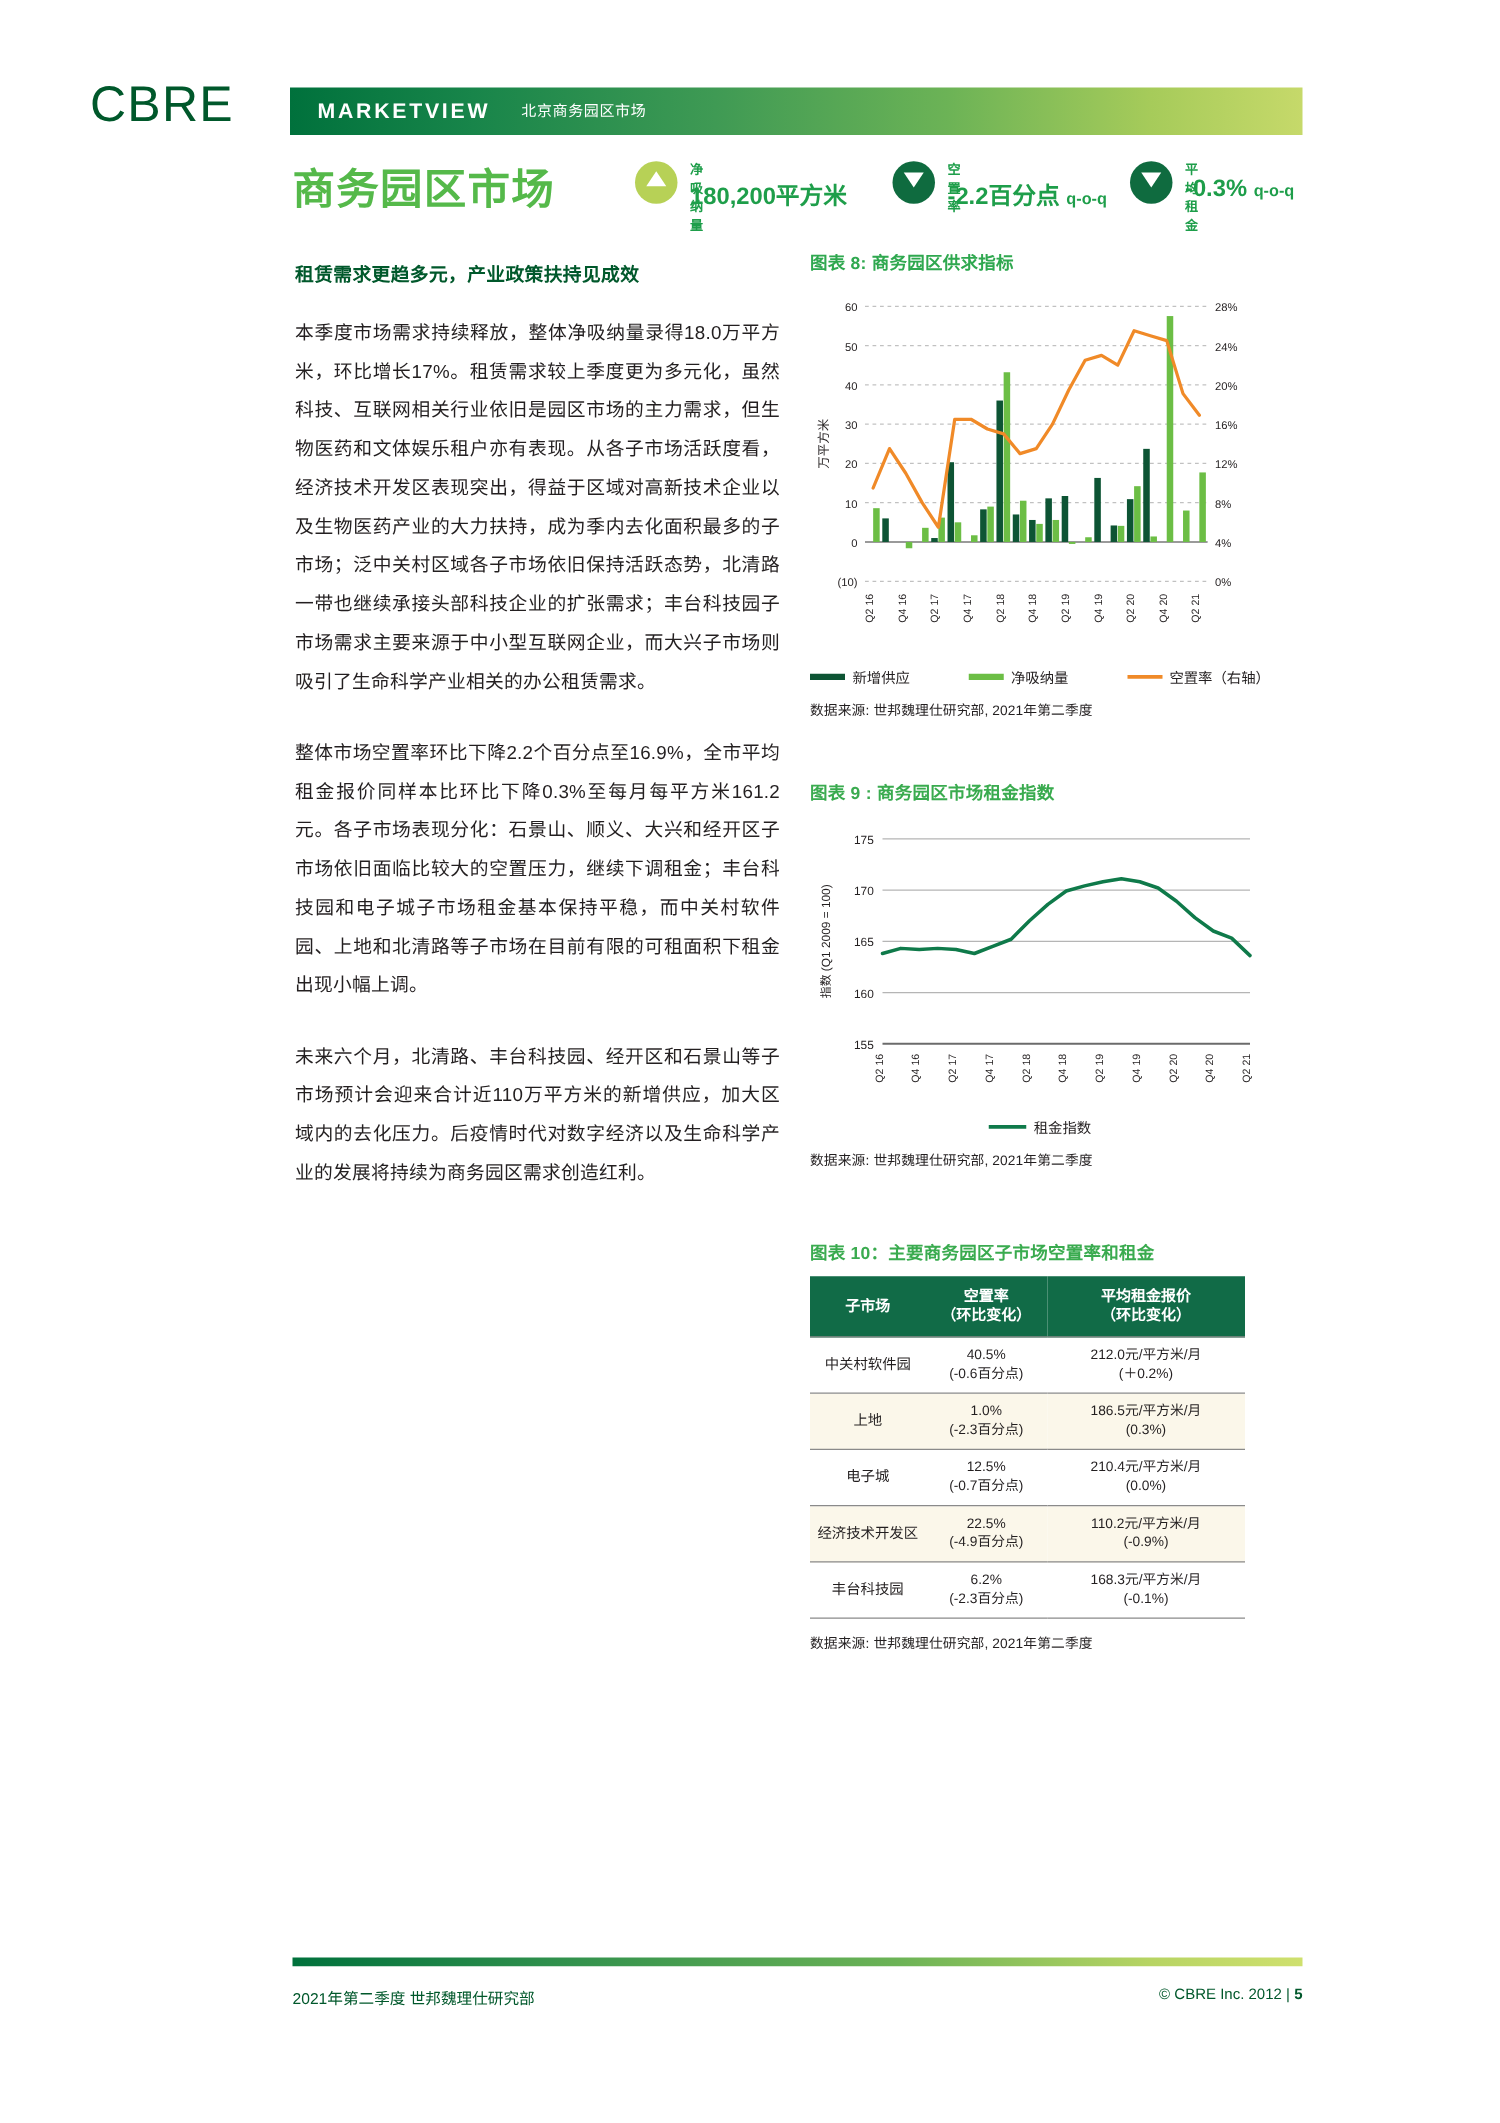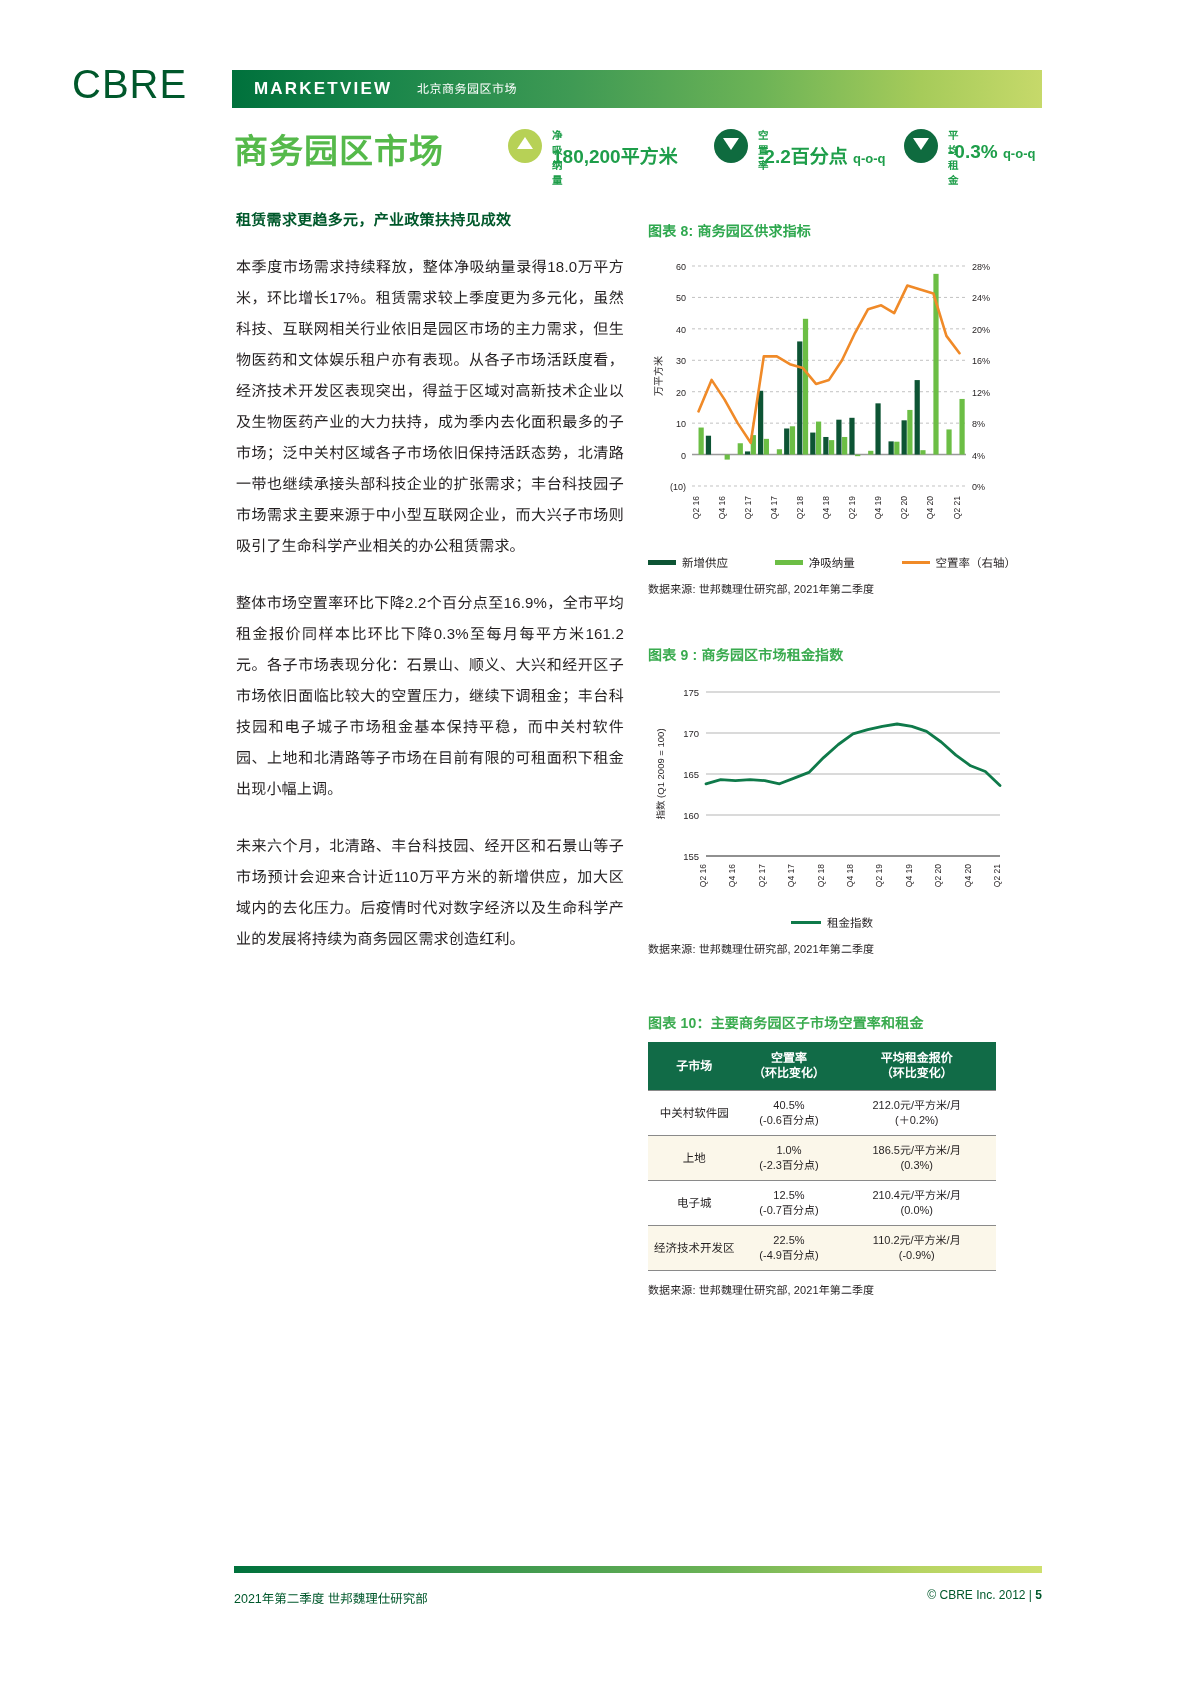--- a/index.html
+++ b/index.html
@@ -61,21 +61,21 @@
   .subhead{
     font-size:15px;font-weight:bold;color:#00582b;margin:0 0 22px 0;
     letter-spacing:.3px;
   }
   .para{
     font-size:15px;line-height:31px;color:#231f20;margin:0 0 26px 0;
     text-align:justify;letter-spacing:.2px;
   }
 
   
-  .rightcol{position:absolute;left:648px;top:220px;width:368px;}
+  .rightcol{position:absolute;left:648px;top:199px;width:368px;}
   .figtitle{
     font-size:14px;font-weight:bold;color:#2fa84f;margin:0 0 10px 0;
     letter-spacing:.2px;
   }
   .figtitle.c9{color:#3aab4f;}
   .figtitle.c10{color:#3aab4f;}
   .source{
     font-size:11px;color:#231f20;margin:10px 0 0 0;letter-spacing:.1px;
   }
 
@@ -352,20 +352,33 @@
             </td>
             <td class="vac">
               <div class="t10small">22.5%</div>
               <div class="t10small">(-4.9百分点)</div>
             </td>
             <td class="rent">
               <div class="t10small">110.2元/平方米/月</div>
               <div class="t10small">(-0.9%)</div>
             </td>
           </tr>
+          <tr>
+            <td class="sub">
+              <div class="t10sub">丰台科技园</div>
+            </td>
+            <td class="vac">
+              <div class="t10small">6.2%</div>
+              <div class="t10small">(-2.3百分点)</div>
+            </td>
+            <td class="rent">
+              <div class="t10small">168.3元/平方米/月</div>
+              <div class="t10small">(-0.1%)</div>
+            </td>
+          </tr>
         </tbody>
     </table>
     <p class="source">数据来源: 世邦魏理仕研究部, 2021年第二季度</p>
   </div>
 
   <div class="footer">
     <div class="footbar"></div>
     <div class="footleft">2021年第二季度 世邦魏理仕研究部</div>
     <div class="footright">
       <span>© CBRE Inc. 2012  |</span>

